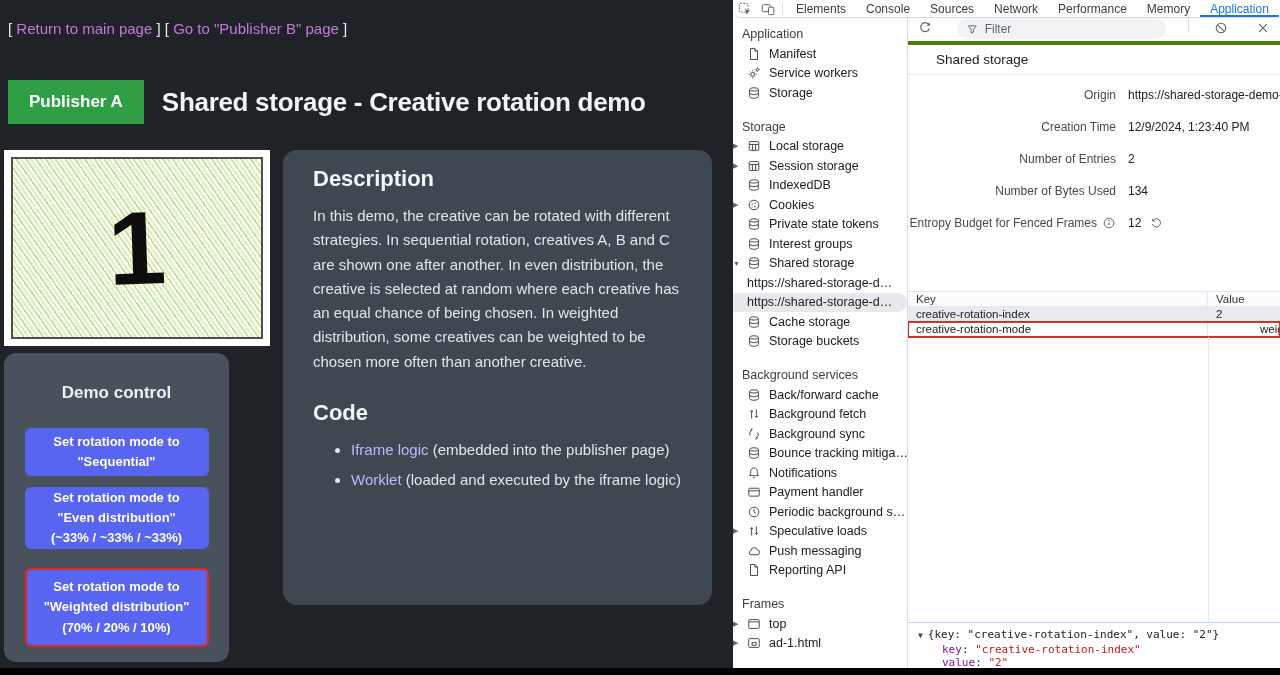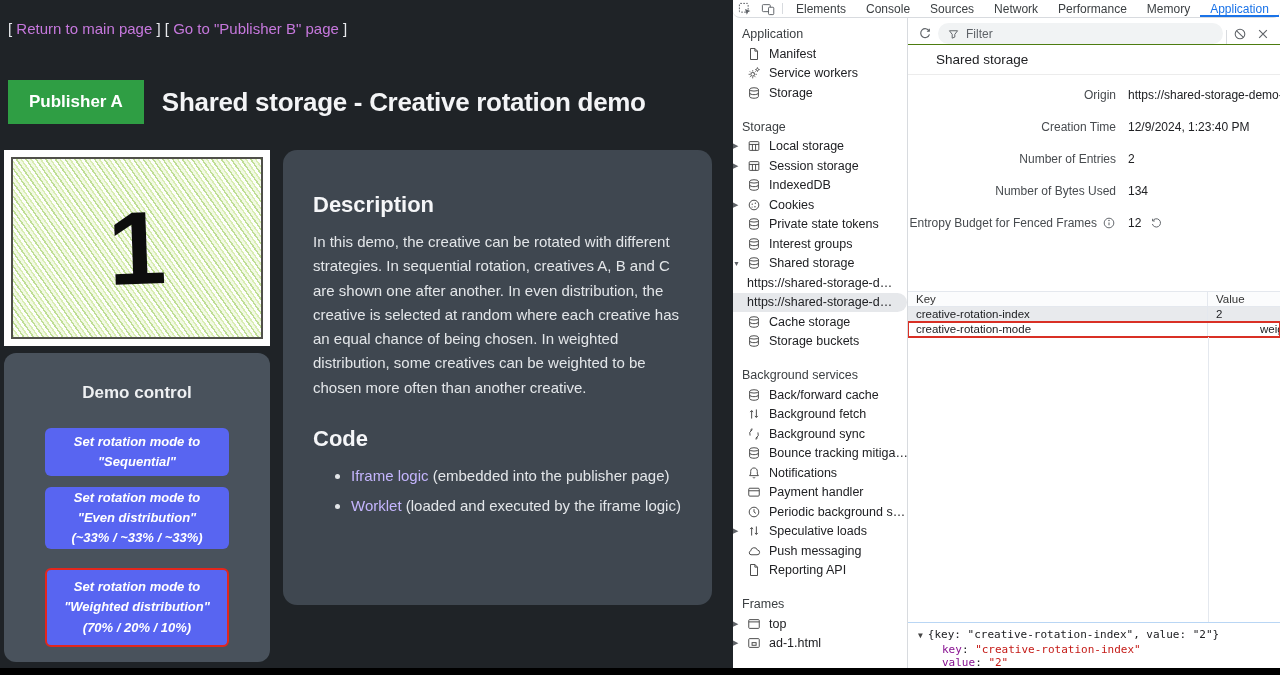--- a/index.html
+++ b/index.html
@@ -17,30 +17,30 @@
 
   .creative-frame { position:absolute; left:4px; top:150px; width:266px; height:196px; background:#fff; padding:7px; }
   .creative { width:100%; height:100%; border:2px solid #50504a; position:relative;
     background-color:#f2f9e4;
     background-image:
       repeating-linear-gradient(55deg, rgba(150,200,84,0.55) 0 1.5px, rgba(255,255,255,0) 1.5px 4px,
         rgba(196,228,138,0.55) 4px 5.5px, rgba(255,255,255,0.9) 5.5px 8px);
     display:flex; align-items:center; justify-content:center; }
   .creative-number { font-size:104px; font-weight:700; color:#0d0d0d; transform:rotate(-2deg); line-height:1; }
 
-  .demo-panel { position:absolute; left:4px; top:353px; width:266px; height:309px; background:#49525c; border-radius:12px; }
+  .demo-panel { position:absolute; left:4px; top:353px; width:225px; height:309px; background:#49525c; border-radius:12px; }
   .demo-title { padding-top:30px; text-align:center; color:#eef0f2; font-weight:700; font-size:17px; height:50px; }
   .demo-btn { width:184px; margin:0 auto; background:#5865f1; border:none; border-radius:6px; color:#fff;
     font-family:"Liberation Sans",sans-serif; font-weight:700; font-size:13px; line-height:1.55;
-    display:flex; flex-direction:column; align-items:center; justify-content:center; cursor:pointer;font-style:italic; }
+    display:flex; flex-direction:column; align-items:center; justify-content:center; cursor:pointer; }
   .demo-btn.b1 { margin-top:25px; height:48px; }
   .demo-btn.b2 { margin-top:11px; height:62px; }
   .demo-btn.b3 { margin-top:19px; height:79px; border:2px solid #e3261d; }
 
-  .desc-panel { position:absolute; left:283px; top:150px; width:429px; height:455px; background:#3f4750; border-radius:14px; padding:42px 30px; color:#e3e6e9; }
+  .desc-panel { position:absolute; left:283px; top:150px; width:429px; height:455px; background:#3f4750; border-radius:14px; padding:16px 30px; color:#e3e6e9; }
   .desc-panel h2 { color:#f5f6f8; font-size:22px; font-weight:700; margin-bottom:12px; }
   .desc-panel p { font-size:15px; line-height:1.62; margin-bottom:14px; }
   .desc-panel p + p { margin-top:26px;font-weight:bold; }
   .code-h { margin-top:26px; }
   .desc-panel ul { margin-top:10px; padding-left:38px; font-size:15px; line-height:1.55; }
   .desc-panel li { margin-bottom:7px; }
   .desc-panel li::marker { color:#e3e6e9; }
   .desc-panel a { color:#c4b5fd; text-decoration:none; cursor:pointer; }
 
   
@@ -61,21 +61,21 @@
   .trow { height:19.5px; display:flex; align-items:center; cursor:pointer; white-space:nowrap; }
   .trow.sel { background:#e6e8eb; border-radius:0 14px 14px 0; }
   .exp { width:14px; flex:0 0 14px; font-size:7px; color:#5f6368; display:flex; align-items:center; }
   .exp.c::before { content:"\25B6"; }
   .exp.e::before { content:"\25BC"; }
   .ticon { width:16px; flex:0 0 16px; margin-right:6px; color:#474747; display:flex; align-items:center; }
   .tlabel { font-size:12.5px; color:#202124; overflow:hidden; text-overflow:clip; }
 
   
   .dt-main { flex:1; display:flex; flex-direction:column; min-width:0; }
-  .dt-toolbar { height:27px; flex:0 0 27px; border-bottom:1px solid #4d7c0f; display:flex; align-items:flex-end; padding:0 7px; gap:3px; }
+  .dt-toolbar { height:27px; flex:0 0 27px; border-bottom:4px solid #4d7c0f; display:flex; align-items:flex-start; padding:0 7px; gap:22px; }
   .tbtn { width:20px; height:20px; display:flex; align-items:center; justify-content:center; color:#5f6368; cursor:pointer; border-radius:3px; }
   .filter { flex:1; height:21px; background:#f1f3f4; border-radius:11px; display:flex; align-items:center; padding:0 9px; gap:6px; color:#5f6368; }
   .filter input { border:none; outline:none; background:transparent; font-size:12px; color:#202124; width:100%;
     font-family:"Liberation Sans",sans-serif; }
   .filter input::placeholder { color:#5f6368; }
   .vsep { width:1px; height:14px; background:#d8dbdf; }
 
   .dt-content { flex:1; display:flex; flex-direction:column; min-height:0; overflow:hidden; }
   .st-title { height:30px; flex:0 0 30px; display:flex; align-items:center; padding-left:28px; font-size:13.5px; color:#202124; border-bottom:1px solid #ececec; }
   .meta { padding-top:4px; }

